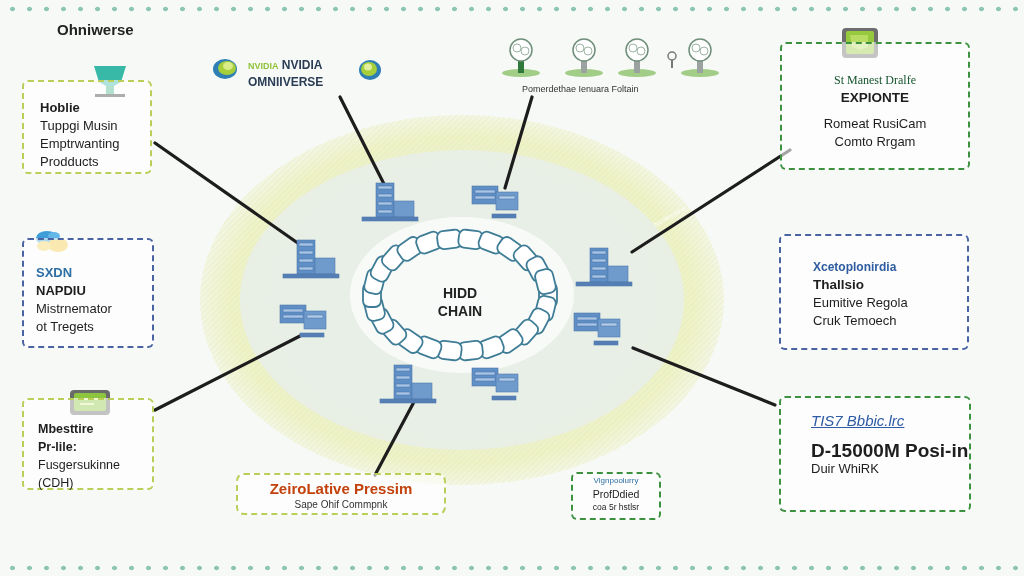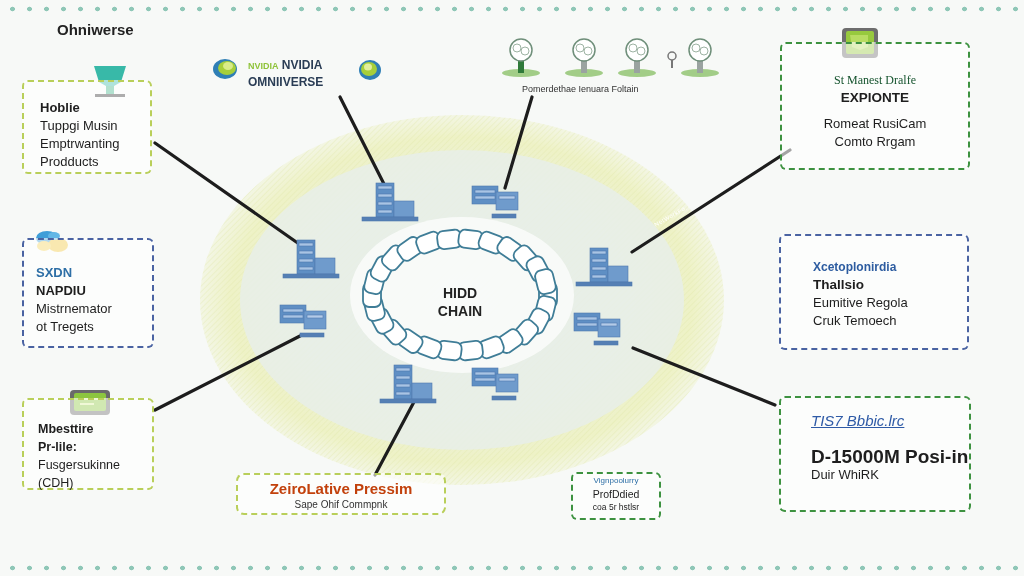--- a/index.html
+++ b/index.html
@@ -49,21 +49,21 @@
     
     #box-tr { left: 780px; top: 42px; width: 190px; height: 128px; padding: 27px 0 0 0; text-align: center; font-size: 13px; }
     #box-tr .a { color: #14532d; font-family: "Liberation Serif", serif; font-size: 12px; }
     #box-tr .h { font-weight: bold; font-size: 13.5px; margin-bottom: 8px; }
     
     #box-mr { left: 779px; top: 234px; width: 190px; height: 116px; padding: 22px 0 0 32px; font-size: 13px; }
     #box-mr .a { color: #2d5ca0; font-weight: bold; font-size: 12px; }
     #box-mr .h { font-weight: bold; font-size: 13.5px; }
     
     #box-br { left: 779px; top: 396px; width: 192px; height: 116px; padding: 14px 0 0 30px; font-size: 13px; }
-    #box-br .a { color: #2e5aa6; font-style: italic; text-decoration: underline; font-size: 15px; margin-bottom: 18px; }
+    #box-br .a { color: #2e5aa6; font-style: italic; text-decoration: underline; font-size: 15px; margin-bottom: 12px; }
     #box-br .h { font-weight: bold; font-size: 19px; }
     
     #box-bc { left: 236px; top: 473px; width: 210px; height: 42px; padding: 4px 0 0 0; text-align: center; border-radius: 8px; }
     #box-bc .a { color: #c2410c; font-weight: bold; font-size: 15px; line-height: 19px; }
     #box-bc .s { font-size: 10px; color: #333; line-height: 13px; }
     
     #box-sm { left: 571px; top: 472px; width: 90px; height: 48px; padding: 1px 0 0 0; text-align: center; border-color: #3d9240; border-radius: 6px; }
     #box-sm .a { color: #2e6fa6; font-size: 8px; line-height: 11px; }
     #box-sm .h { font-size: 10.5px; line-height: 16px; }
     #box-sm .s { font-size: 8.5px; line-height: 11px; }

